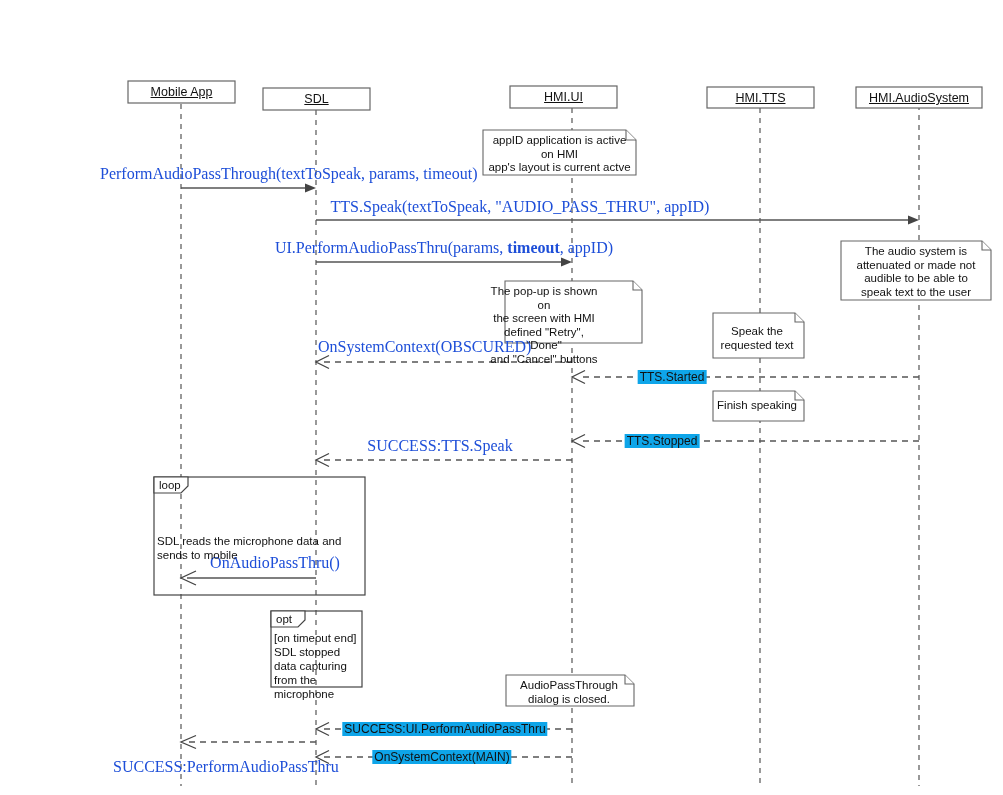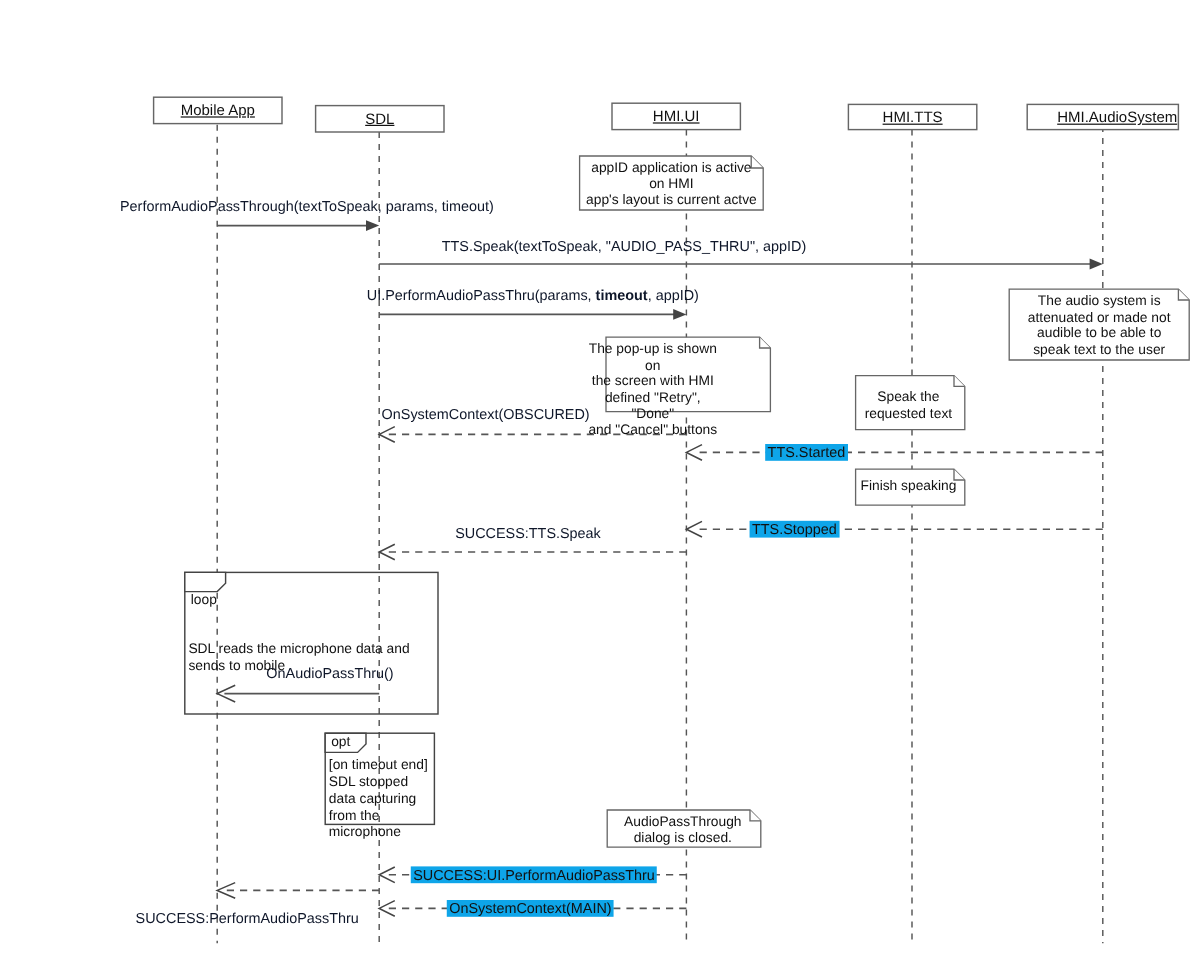--- a/index.html
+++ b/index.html
@@ -100,23 +100,23 @@
   .frag-body {
     position: absolute;
     font-family: "Liberation Sans", sans-serif;
     font-size: 11.5px;
     line-height: 14px;
     color: #111111;
     white-space: pre-line;
   }
   .msg-label {
     position: absolute;
-    font-family: Liberation Sans, sans-serif;
-    font-size: 12px;
-    color: #0f172a;
+    font-family: Liberation Serif, serif;
+    font-size: 16px;
+    color: #1d4ed8;
     white-space: nowrap;
   }
   .msg-label.center {
     transform: translateX(-50%);
   }
   .msg-label-inline {
     position: absolute;
     font-family: "Liberation Sans", sans-serif;
     font-size: 12px;
     color: #111111;
@@ -202,21 +202,21 @@
 
     <line class="msg-dashed" x1="572" y1="757" x2="322" y2="757"></line>
     <path class="arrowhead-open" d="M329,750.5 L316,757 L329,763.5"></path>
 
   </svg>
 
   <div class="participant-name" style="left:128px; top:85px; width:107px;">Mobile App</div>
   <div class="participant-name" style="left:263px; top:92px; width:107px;">SDL</div>
   <div class="participant-name" style="left:510px; top:90px; width:107px;">HMI.UI</div>
   <div class="participant-name" style="left:707px; top:91px; width:107px;">HMI.TTS</div>
-  <div class="participant-name" style="left:856px; top:91px; width:126px;padding-left:12px;">HMI.AudioSystem</div>
+  <div class="participant-name" style="left:856px; top:91px; width:126px;">HMI.AudioSystem</div>
 
   <div class="note-text" style="left:485px; top:134px; width:149px;">appID application is active
 on HMI
 app's layout is current actve</div>
   <div class="note-text" style="left:843px; top:245px; width:146px;">The audio system is
 attenuated or made not
 audible to be able to
 speak  text to the user</div>
   <div class="note-text" style="left:487px; top:285px; width:114px;">The pop-up is shown on
 the screen with HMI
@@ -233,21 +233,21 @@
   <div class="msg-label center" style="left:444px; top:239px;"><span>UI.PerformAudioPassThru(params, <b>timeout</b>, appID)</span></div>
   <div class="msg-label" style="left:318px; top:338px;text-align:center;">OnSystemContext(OBSCURED)</div>
   <div class="msg-label-inline" style="left:672px; top:377px;">TTS.Started</div>
   <div class="msg-label center" style="left:440px; top:437px;">SUCCESS:TTS.Speak</div>
   <div class="msg-label-inline" style="left:662px; top:441px;">TTS.Stopped</div>
   <div class="msg-label center" style="left:275px; top:554px;">OnAudioPassThru()</div>
   <div class="msg-label-inline" style="left:445px; top:729px;">SUCCESS:UI.PerformAudioPassThru</div>
   <div class="msg-label" style="left:113px; top:718px;margin-top:40px;">SUCCESS:PerformAudioPassThru</div>
   <div class="msg-label-inline" style="left:442px; top:757px;">OnSystemContext(MAIN)</div>
 
-  <div class="frag-label" style="left:159px; top:494px;">loop</div>
+  <div class="frag-label" style="left:159px; top:479px;">loop</div>
   <div class="frag-body" style="left:157px; top:534px; width:210px;">SDL reads the microphone data and
 sends to mobile</div>
 
   <div class="frag-label" style="left:276px; top:613px;">opt</div>
   <div class="frag-body" style="left:274px; top:631px; width:100px;">[on timeout end]</div>
   <div class="frag-body" style="left:274px; top:645px; width:100px;">SDL stopped
 data capturing
 from the
 microphone</div>
 

